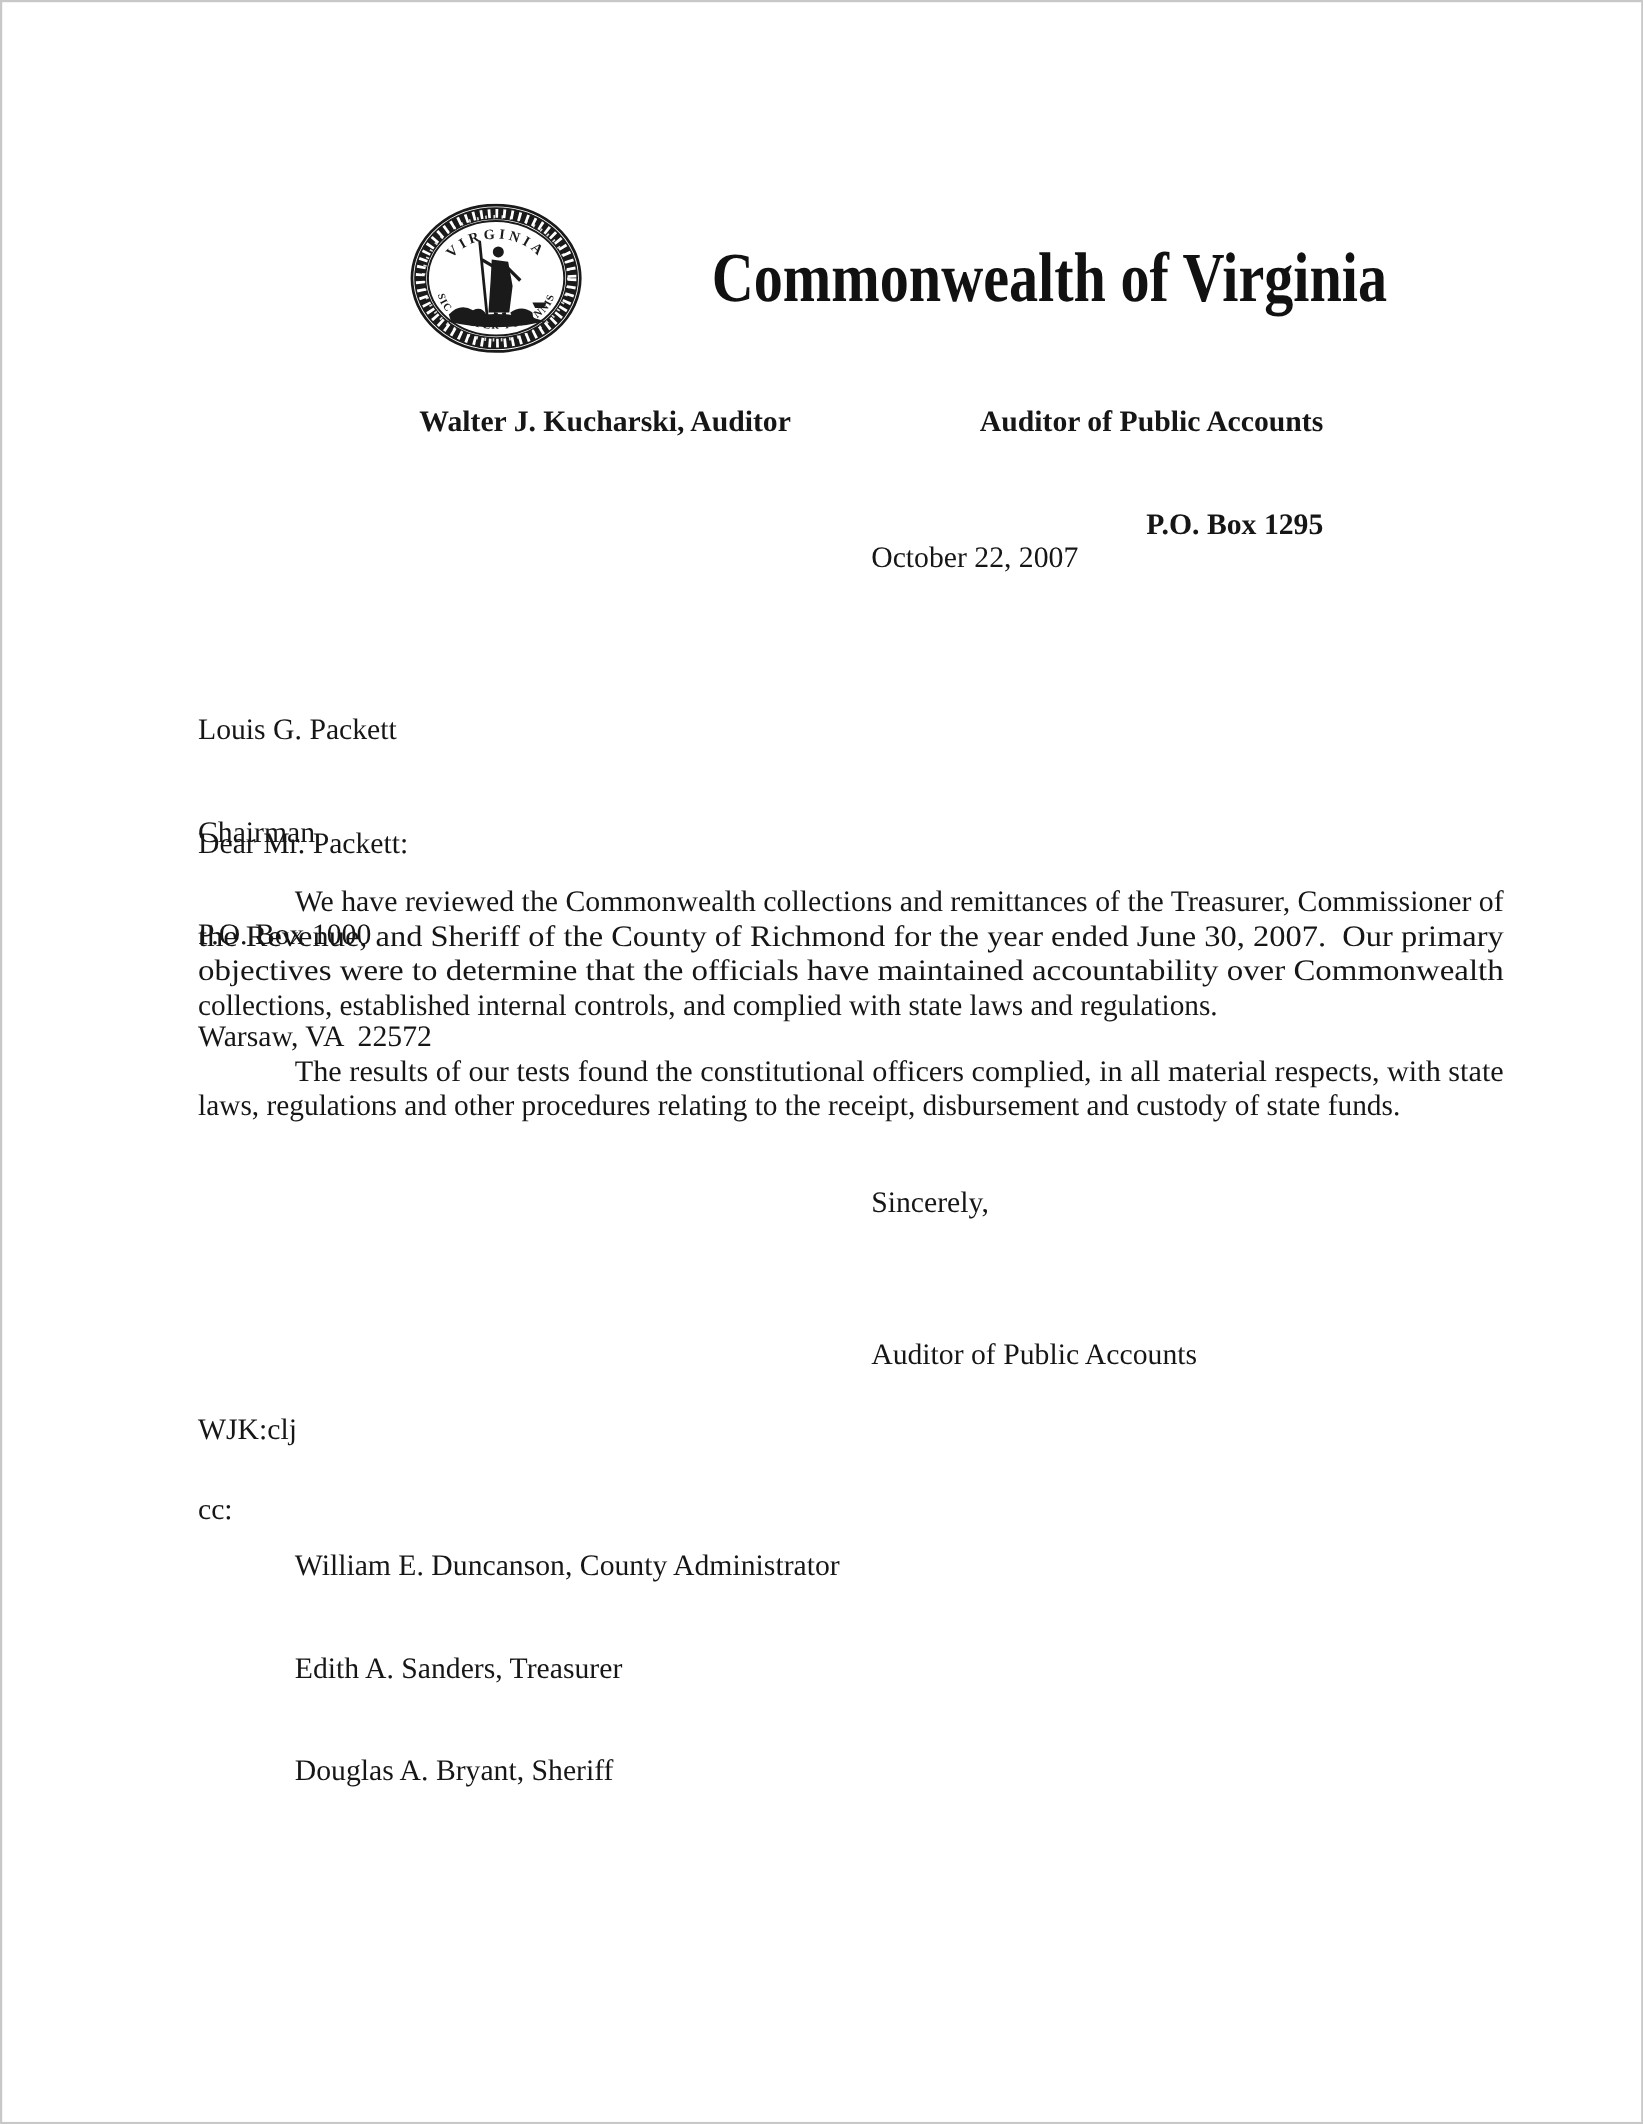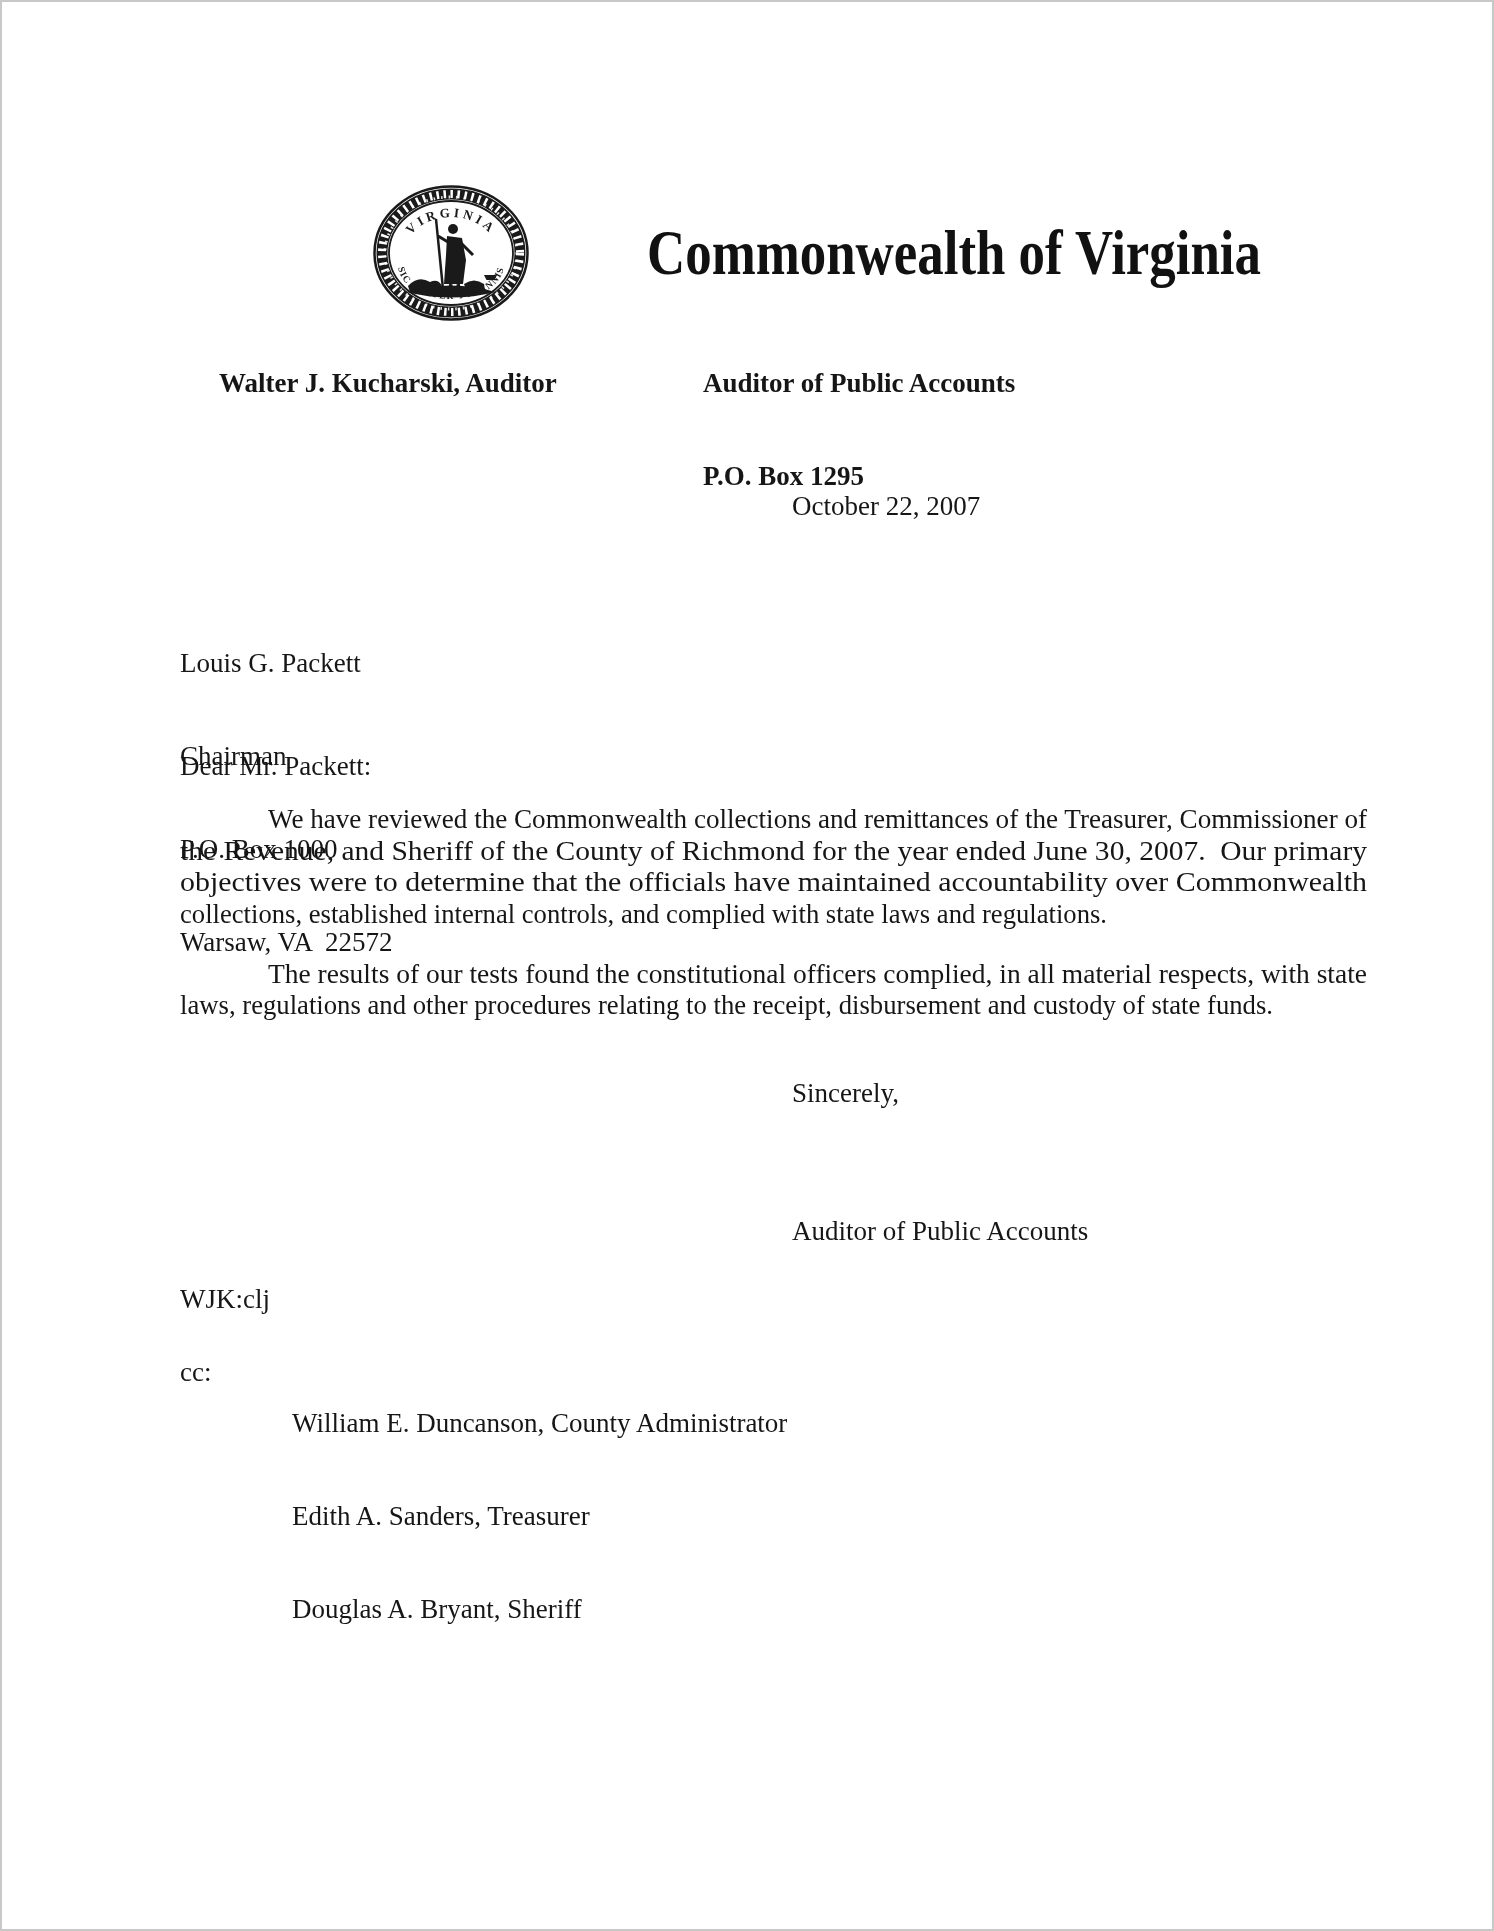--- a/index.html
+++ b/index.html
@@ -15,21 +15,21 @@
     overflow: hidden;
   }
   .abs { position: absolute; }
   .txt {
     font-size: 27px;
     line-height: 31px;
     color: #161616;
     white-space: pre;
   }
   .bold { font-weight: bold; }
-  .center { text-align: left; }
+  .center { text-align: right; }
   .line-svg { position: absolute; overflow: visible; }
   .line-svg text {
     font-family: "Liberation Serif", serif;
     font-size: 27px;
     fill: #161616;
     white-space: pre;
   }
   .title-svg text {
     font-family: "Liberation Serif", serif;
     font-weight: bold;
@@ -116,19 +116,19 @@
     <text x="0" y="21" textLength="1093" lengthAdjust="spacingAndGlyphs" xml:space="preserve">laws, regulations and other procedures relating to the receipt, disbursement and custody of state funds.</text>
   </svg>
 
   <div class="abs txt" style="left:790px; top:1076px;">Sincerely,</div>
 
   <div class="abs txt" style="left:790px; top:1214px;">Auditor of Public Accounts</div>
 
   <div class="abs txt" style="left:178px; top:1282px;">WJK:clj</div>
 
   <div class="abs txt" style="left:178px; top:1344px;margin-top:11px;">cc:</div>
-  <div class="abs txt" style="left:266px; top:1344px;margin-left:24px;">
+  <div class="abs txt" style="left:266px; top:1344px;">
     <div>William E. Duncanson, County Administrator</div>
     <div>Edith A. Sanders, Treasurer</div>
     <div>Douglas A. Bryant, Sheriff</div>
   </div>
 
 </div>
 
 </body></html>

